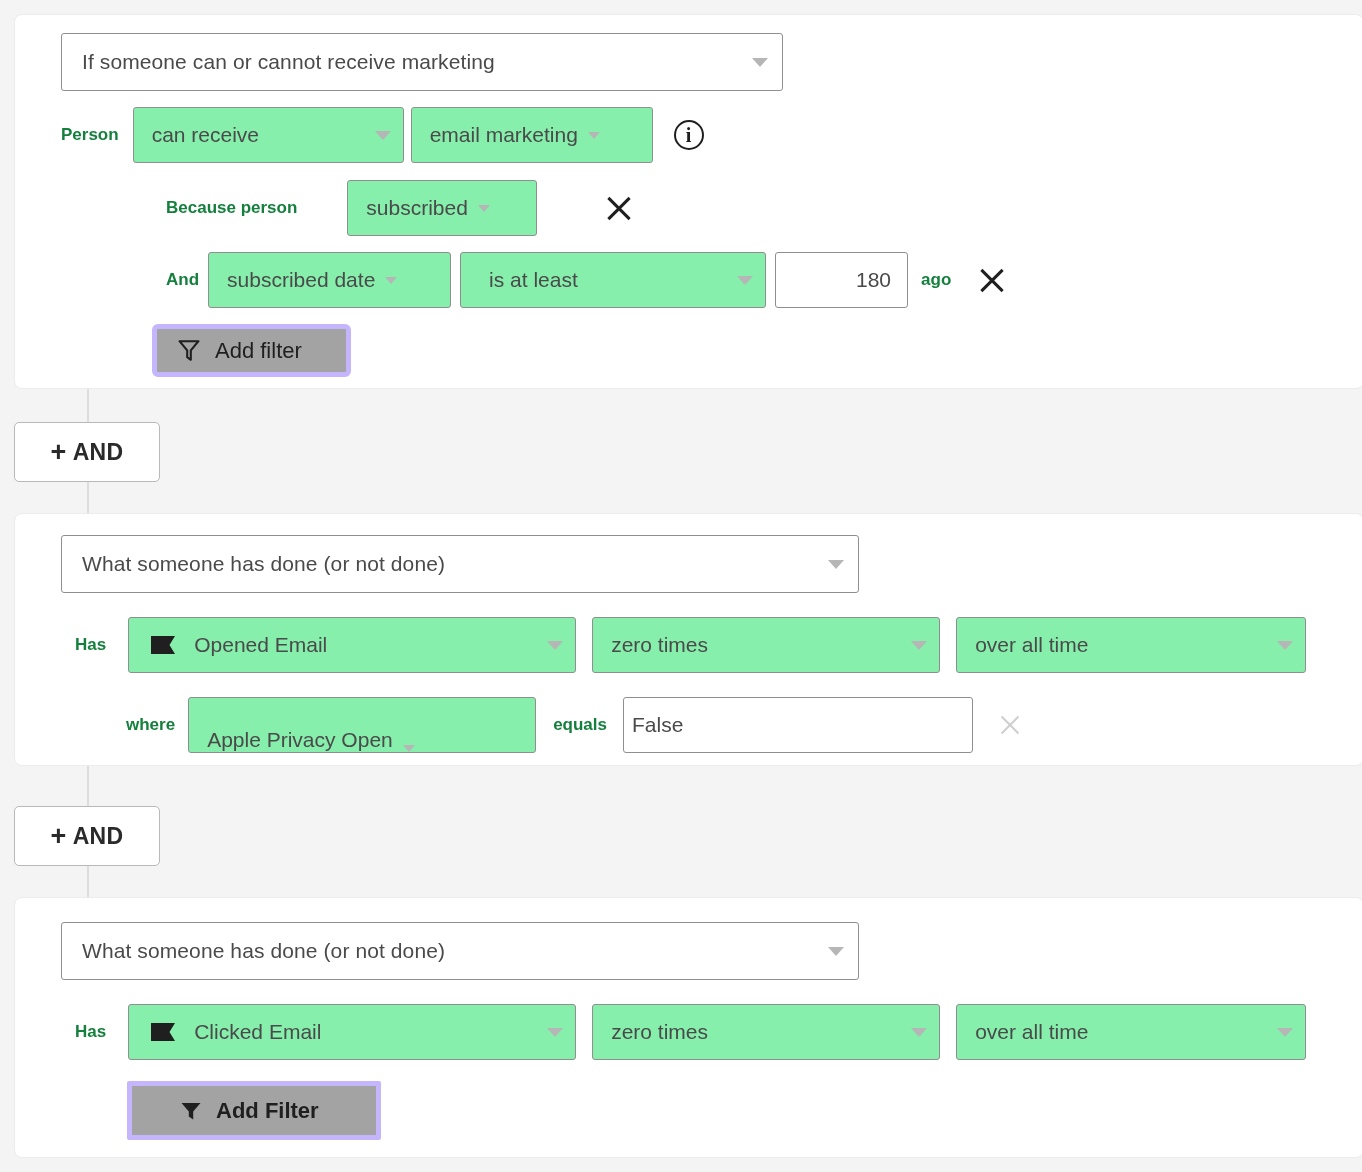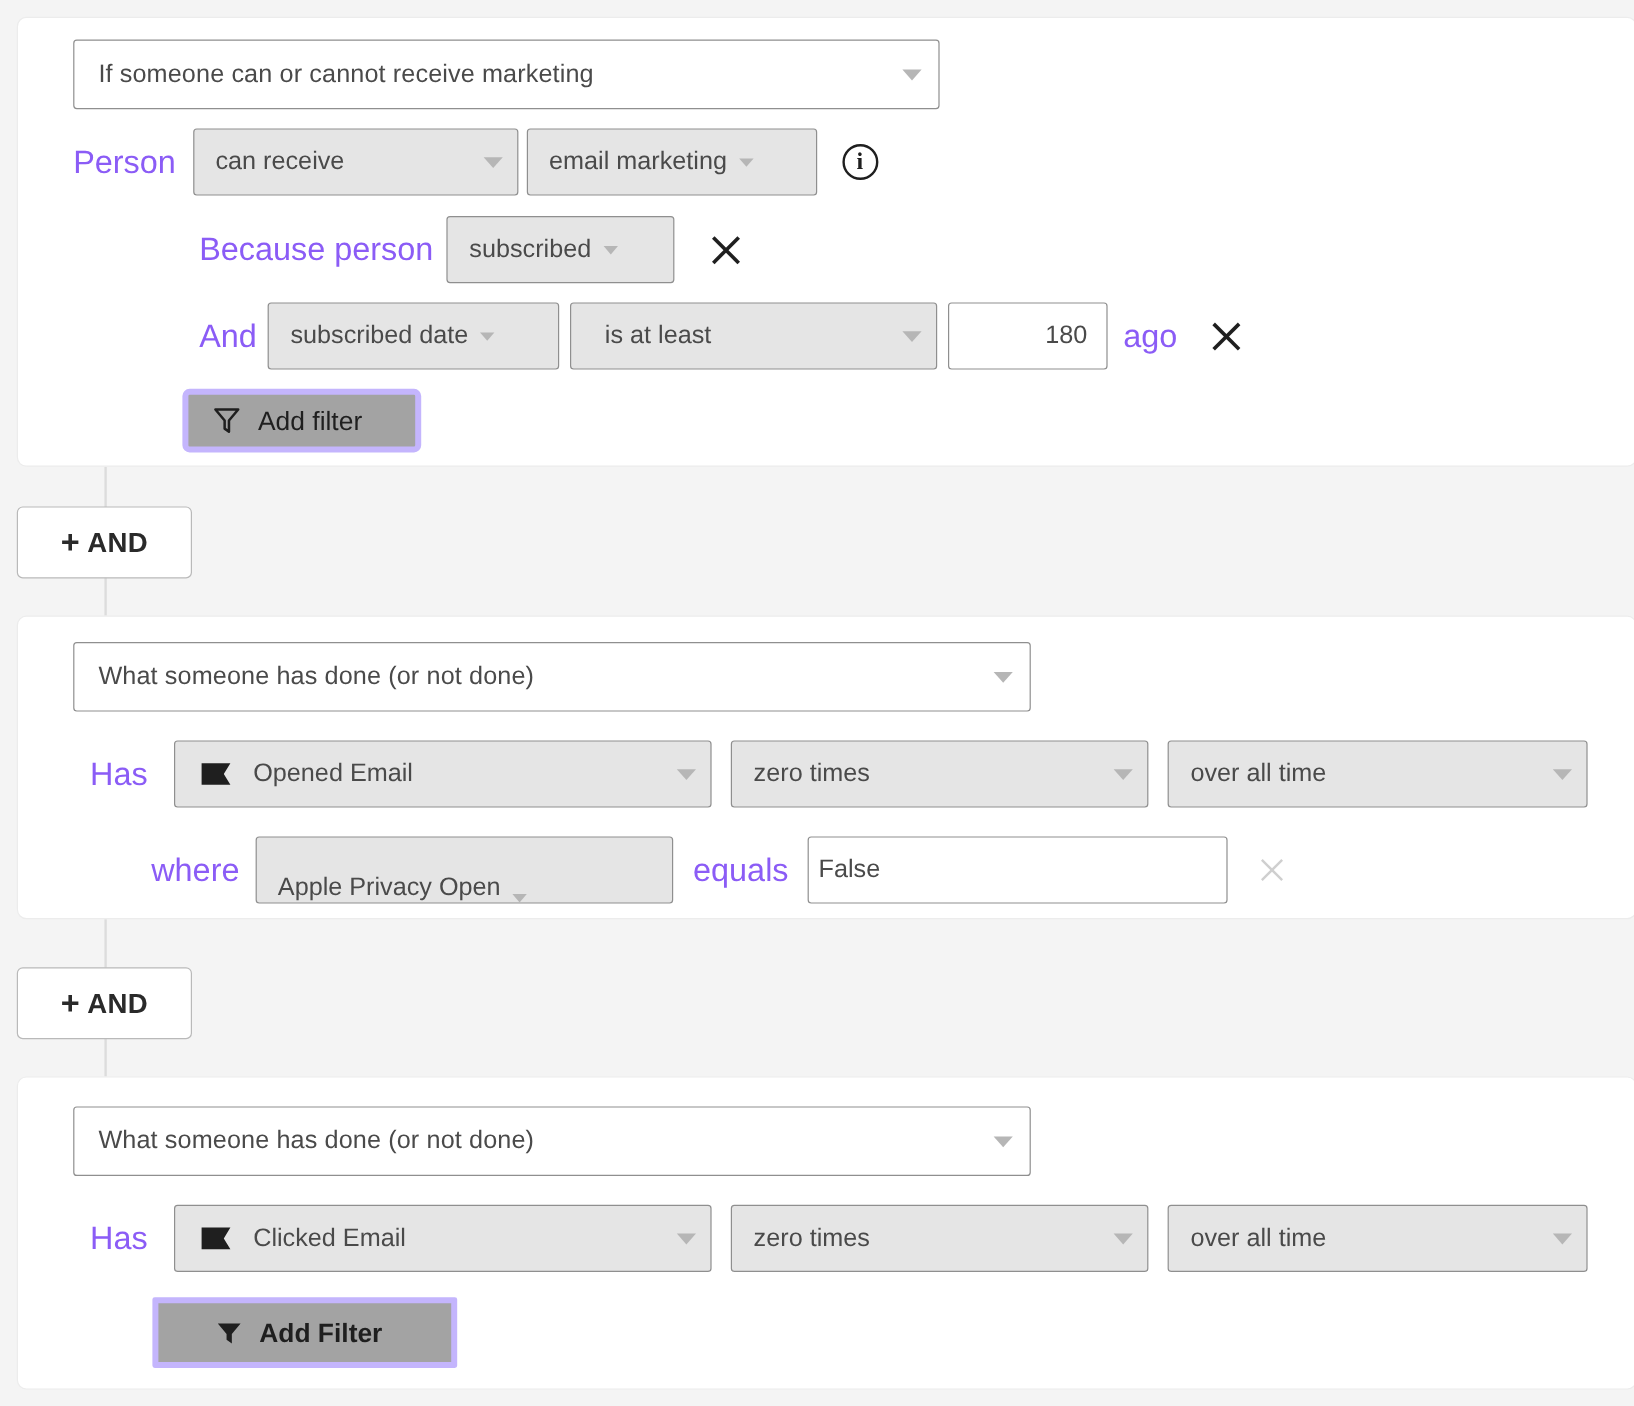--- a/index.html
+++ b/index.html
@@ -68,31 +68,31 @@
   .caret.sm {
     border-left-width: 6px;
     border-right-width: 6px;
     border-top-width: 7px;
   }
 
   
   .row { position: absolute; display: flex; align-items: center; }
 
   .rowlabel {
-    font-size: 27px;
-    font-weight: normal;
-    color: #8b5cf6;
+    font-size: 17px;
+    font-weight: bold;
+    color: #15803d;
     white-space: nowrap;
   }
 
   .sel {
     height: 56px;
     border: 1px solid #8f8f8f;
     border-radius: 3px;
-    background: #e5e5e5;
+    background: #86efac;
     display: flex;
     align-items: center;
     padding: 0 12px 0 18px;
     font-size: 21px;
     color: #4a4a4a;
     white-space: nowrap;
   }
   .sel .txt { flex: 1; }
   .sel.tight { padding-right: 14px; }
   .sel.tight .txt { flex: none; margin-right: 10px; }
@@ -199,21 +199,21 @@
         <span class="txt">can receive</span>
         <span class="caret"></span>
       </div>
       <div class="sel tight" style="width:242px; margin-left:7px;">
         <span class="txt">email marketing</span>
         <span class="caret sm"></span>
       </div>
       <span class="infoicon" style="margin-left:21px;">i</span>
     </div>
 
-    <div class="row" style="left:151px; top:165px;">
+    <div class="row" style="left:151px; top:165px;gap:39px;">
       <span class="rowlabel">Because person</span>
       <div class="sel tight" style="width:190px; margin-left:11px;">
         <span class="txt">subscribed</span>
         <span class="caret sm"></span>
       </div>
       <span class="xbtn" style="margin-left:28px;"></span>
     </div>
 
     <div class="row" style="left:151px; top:237px;">
       <span class="rowlabel">And</span>

